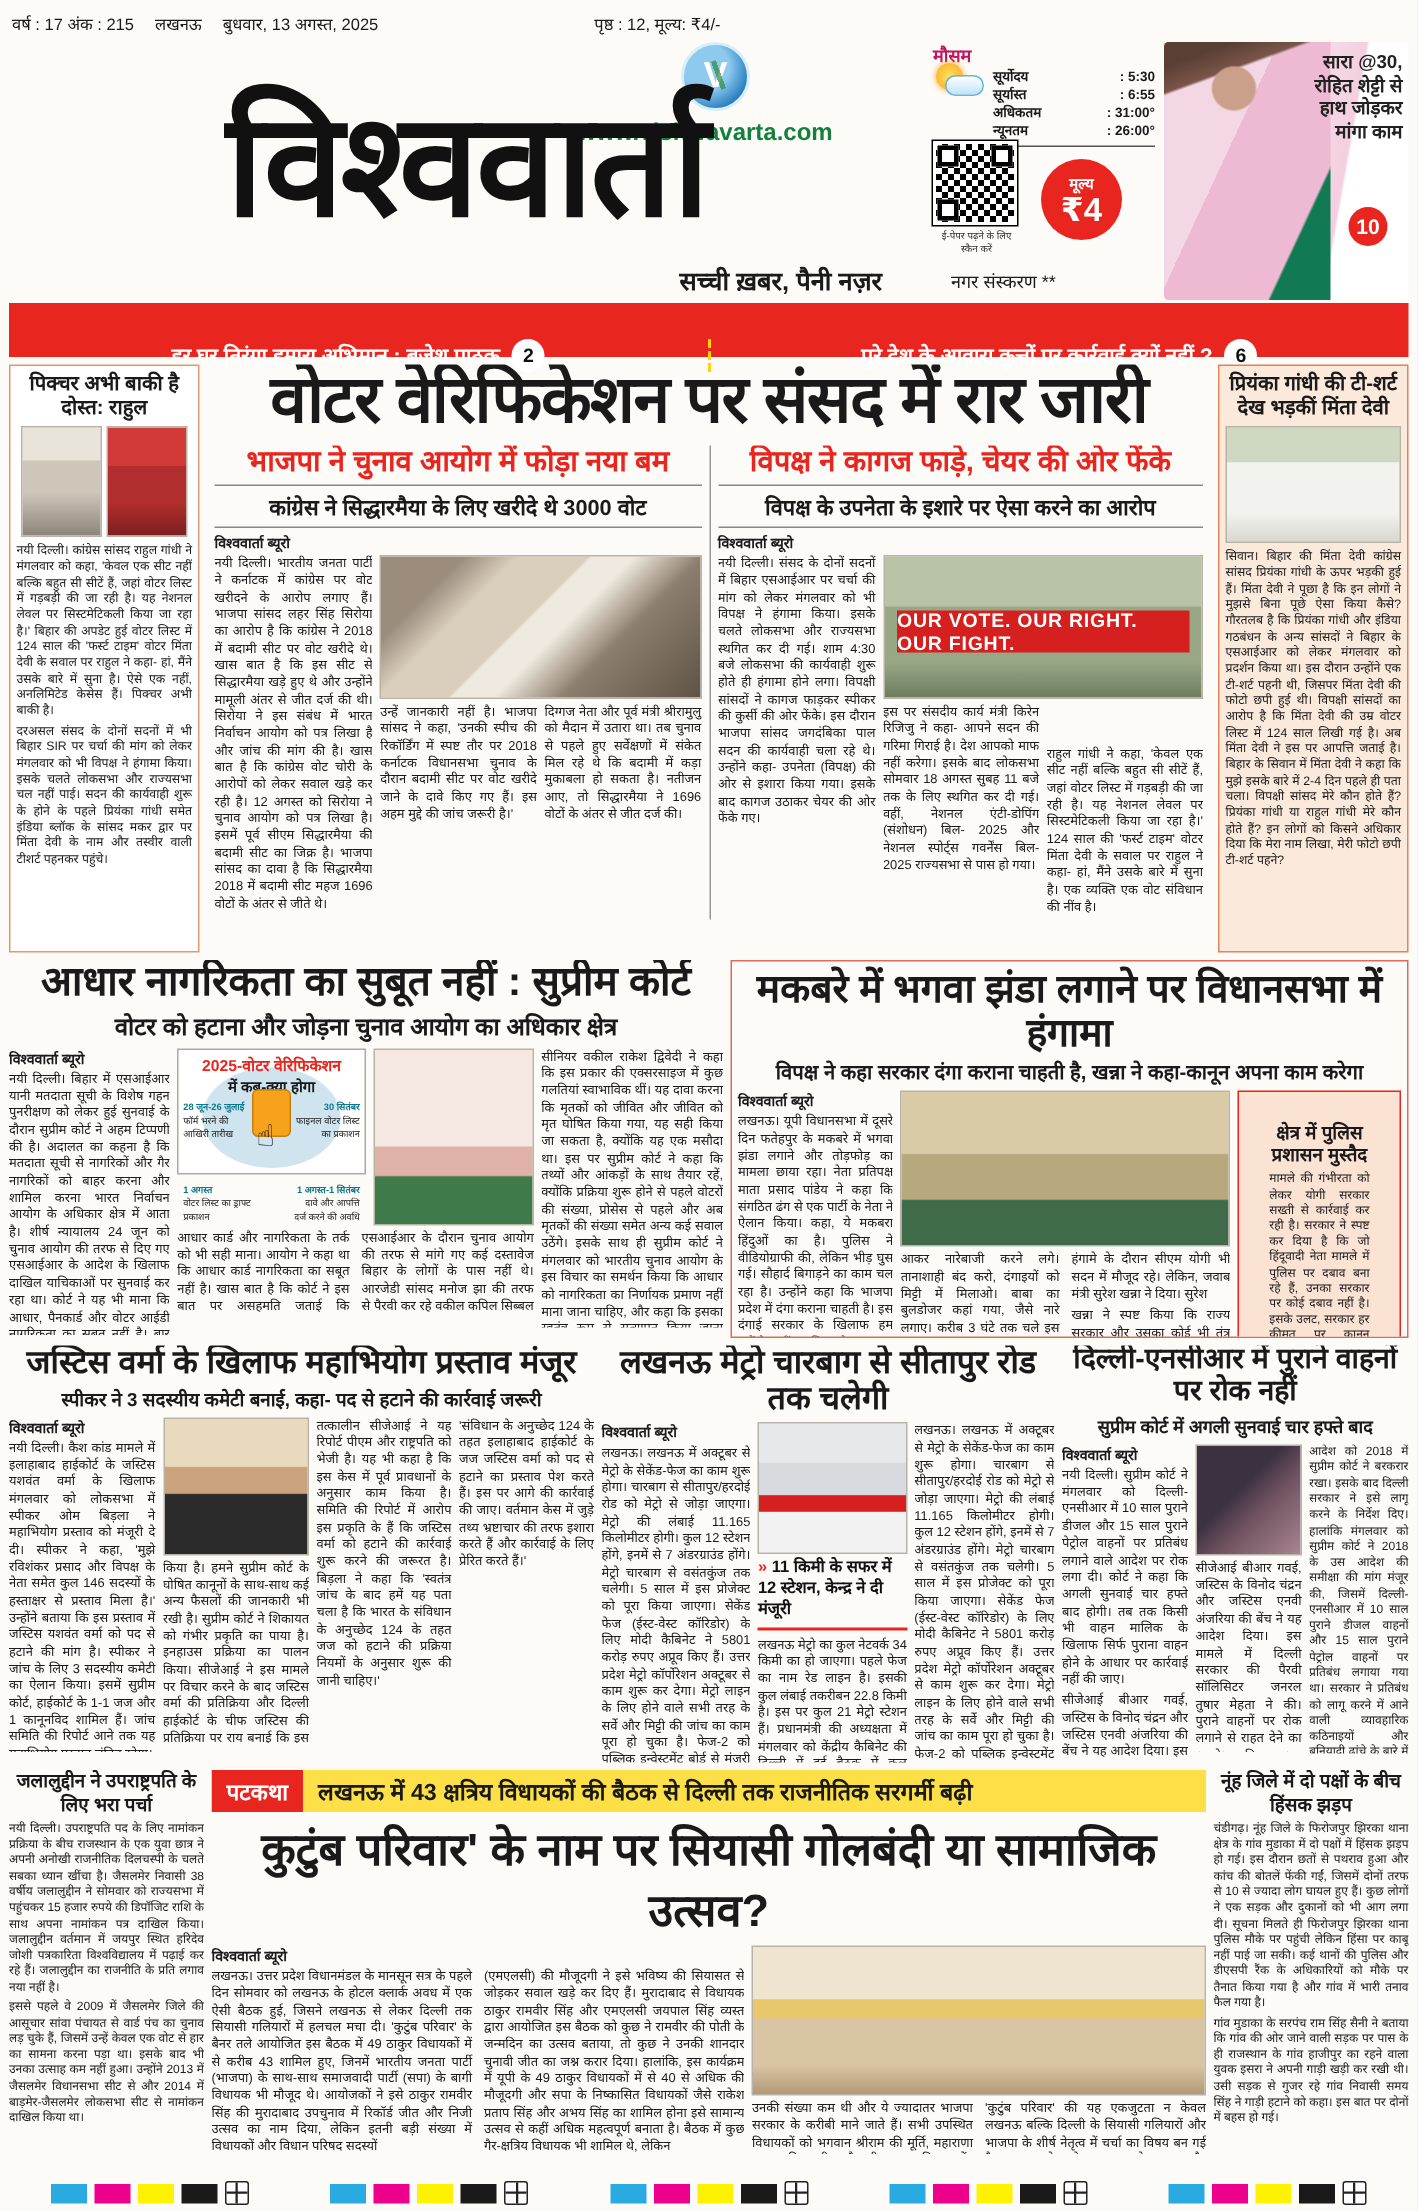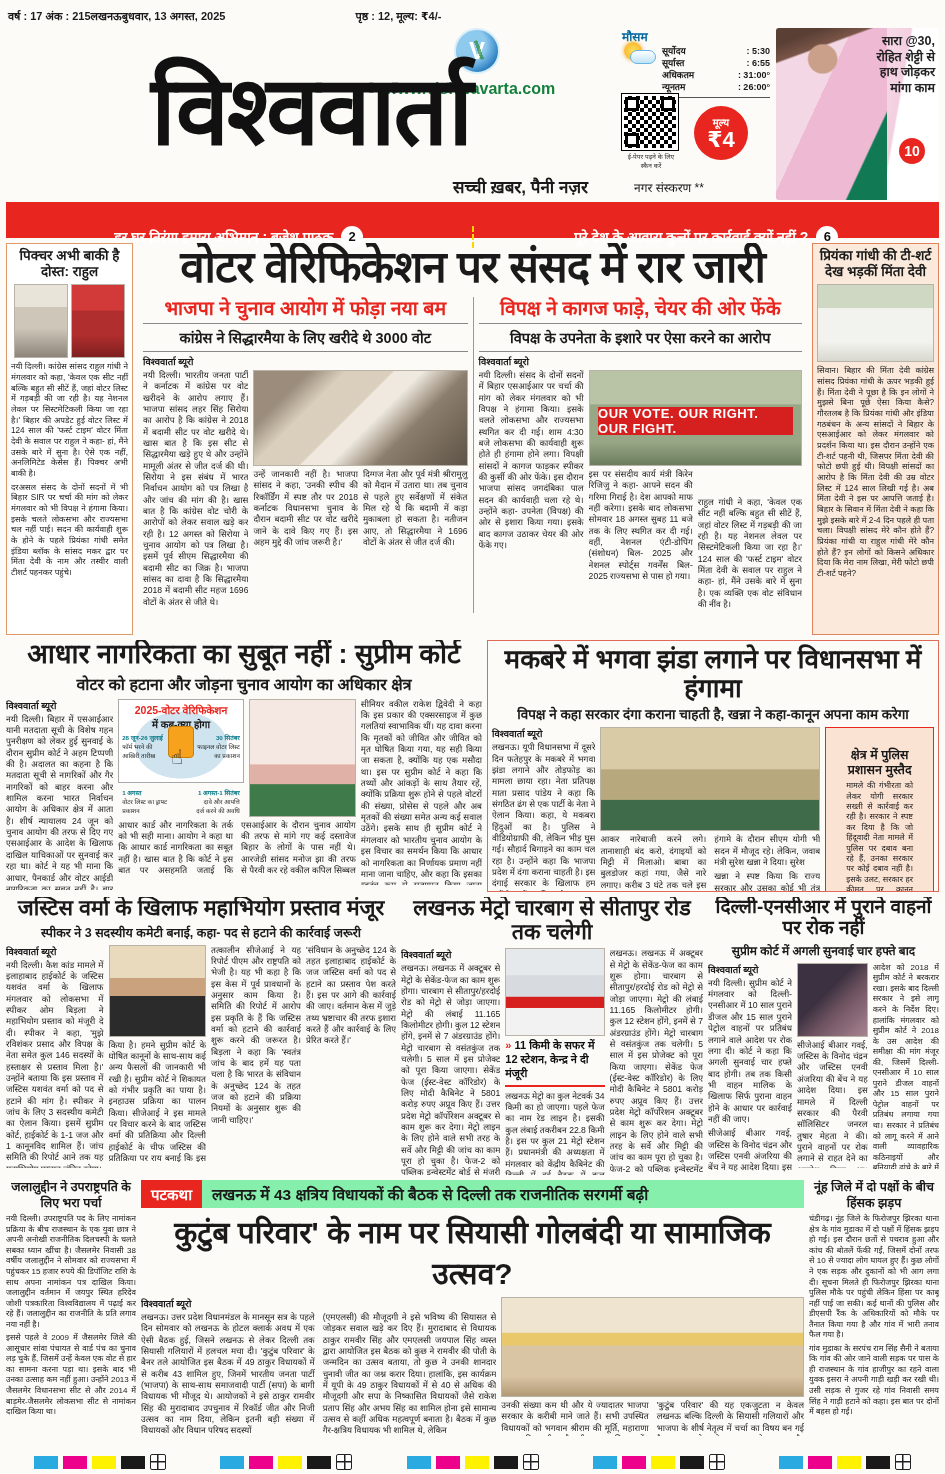--- a/index.html
+++ b/index.html
@@ -4,37 +4,37 @@
 <style>
   * { margin:0; padding:0; box-sizing:border-box; }
   html,body { background:#e9e7e2; }
   .page { width:945px; height:1474px; margin:0 auto; background:#fcfbf8; position:relative;
           font-family:"Liberation Sans","DejaVu Sans",sans-serif; color:#1a1a1a; overflow:hidden; padding:4px 6px; }
   .row { display:flex; gap:5px; }
   .clip { overflow:hidden; }
   p { text-align:justify; }
 
   
-  .topbar { display:flex; gap:0; font-size:11px; font-weight:bold; padding:4px 2px 2px 2px; height:24px; }
+  .topbar { display:flex; gap:14px; font-size:11px; font-weight:normal; padding:4px 2px 2px 2px; height:24px; }
   .topbar .pg { margin-left:130px; }
 
   
   .masthead { height:172px; display:flex; gap:6px; }
   .mast-left { width:610px; position:relative; }
   .logo { position:absolute; left:448px; top:0; width:46px; height:46px; border-radius:50%;
           background:radial-gradient(circle at 35% 35%, #8ec9ee 0 40%, #2a7fc1 75%, #1b5e94); border:2px solid #d8eef8;
           display:flex; align-items:center; justify-content:center; color:#fff; font-weight:bold; font-size:24px; }
   .logo::after{ content:""; position:absolute; left:6px; top:10px; width:34px; height:20px;
           background:linear-gradient(90deg,transparent 45%, #2d8a3e 45% 55%, transparent 55%); transform:rotate(-20deg); opacity:.7;}
   .site { position:absolute; left:379px; top:52px; color:#15803d; font-weight:bold; font-size:16px; }
   .title { position:absolute; left:0; top:28px; width:100%; text-align:center; font-size:96px; font-weight:900;
            letter-spacing:-2px; line-height:1.15; color:#111; }
   .tagline { position:absolute; right:28px; bottom:2px; font-size:17px; font-weight:bold; }
   .mast-mid { width:148px; position:relative; font-size:9px; }
-  .wx-title { color:#0369a1; font-weight:bold; font-size:12px; }
+  .wx-title { color:#be185d; font-weight:bold; font-size:12px; }
   .wx-icon { position:absolute; left:0; top:14px; width:34px; height:26px; }
   .wx-sun { position:absolute; left:2px; top:0; width:18px; height:18px; border-radius:50%;
             background:radial-gradient(#ffe259, #f9a825); box-shadow:0 0 4px #f9a825; }
   .wx-cloud { position:absolute; left:8px; top:8px; width:26px; height:14px; border-radius:10px;
             background:linear-gradient(#fff,#bfe3f7); border:1px solid #67b3e3; }
   .wx-rows { margin-left:40px; }
   .wx-row { display:flex; justify-content:space-between; font-weight:bold; line-height:1.35; }
   .wx-sep { border-bottom:1px solid #555; margin:3px 0 4px 0; }
   .qr-wrap { position:absolute; left:0; top:66px; width:58px; }
   .qr { width:56px; height:56px; background:repeating-conic-gradient(#000 0 25%, #fff 0 50%) 0 0/8px 8px; border:2px solid #fff; outline:1px solid #000; position:relative; }
@@ -127,21 +127,21 @@
   .delhi .subhead { font-size:12px; }
 
   
   .row4 { margin-top:5px; height:256px; }
   .tinycol { width:130px; overflow:hidden; }
   .tinycol h3 { font-size:12.5px; text-align:center; line-height:1.25; margin-bottom:3px; }
   .tinycol .bodytxt { font-size:8px; }
   .kutumb { flex:1; overflow:hidden; }
   .strip { display:flex; align-items:stretch; margin-bottom:3px; }
   .strip .lab { background:#e8261f; color:#fff; font-weight:900; font-size:15px; padding:4px 10px; display:flex; align-items:center; }
-  .strip .stx { background:#86efac; flex:1; font-weight:bold; font-size:15.5px; display:flex; align-items:center; padding:0 10px; }
+  .strip .stx { background:#fde047; flex:1; font-weight:bold; font-size:15.5px; display:flex; align-items:center; padding:0 10px; }
   .kutumb h2 { font-size:30px; margin:2px 0 4px 0; }
   .twocol { column-count:2; column-gap:8px; }
 
   
   .marks { position:absolute; left:0; bottom:4px; width:100%; display:flex; justify-content:space-between; padding:0 34px; }
   .mgroup { display:flex; gap:5px; align-items:center; }
   .sq { width:24px; height:13px; }
   .reg { width:16px; height:16px; border:1.5px solid #222; border-radius:2px; background:
          linear-gradient(#222,#222) 50% 0/1.5px 100% no-repeat,
          linear-gradient(#222,#222) 0 50%/100% 1.5px no-repeat, #fff; }

